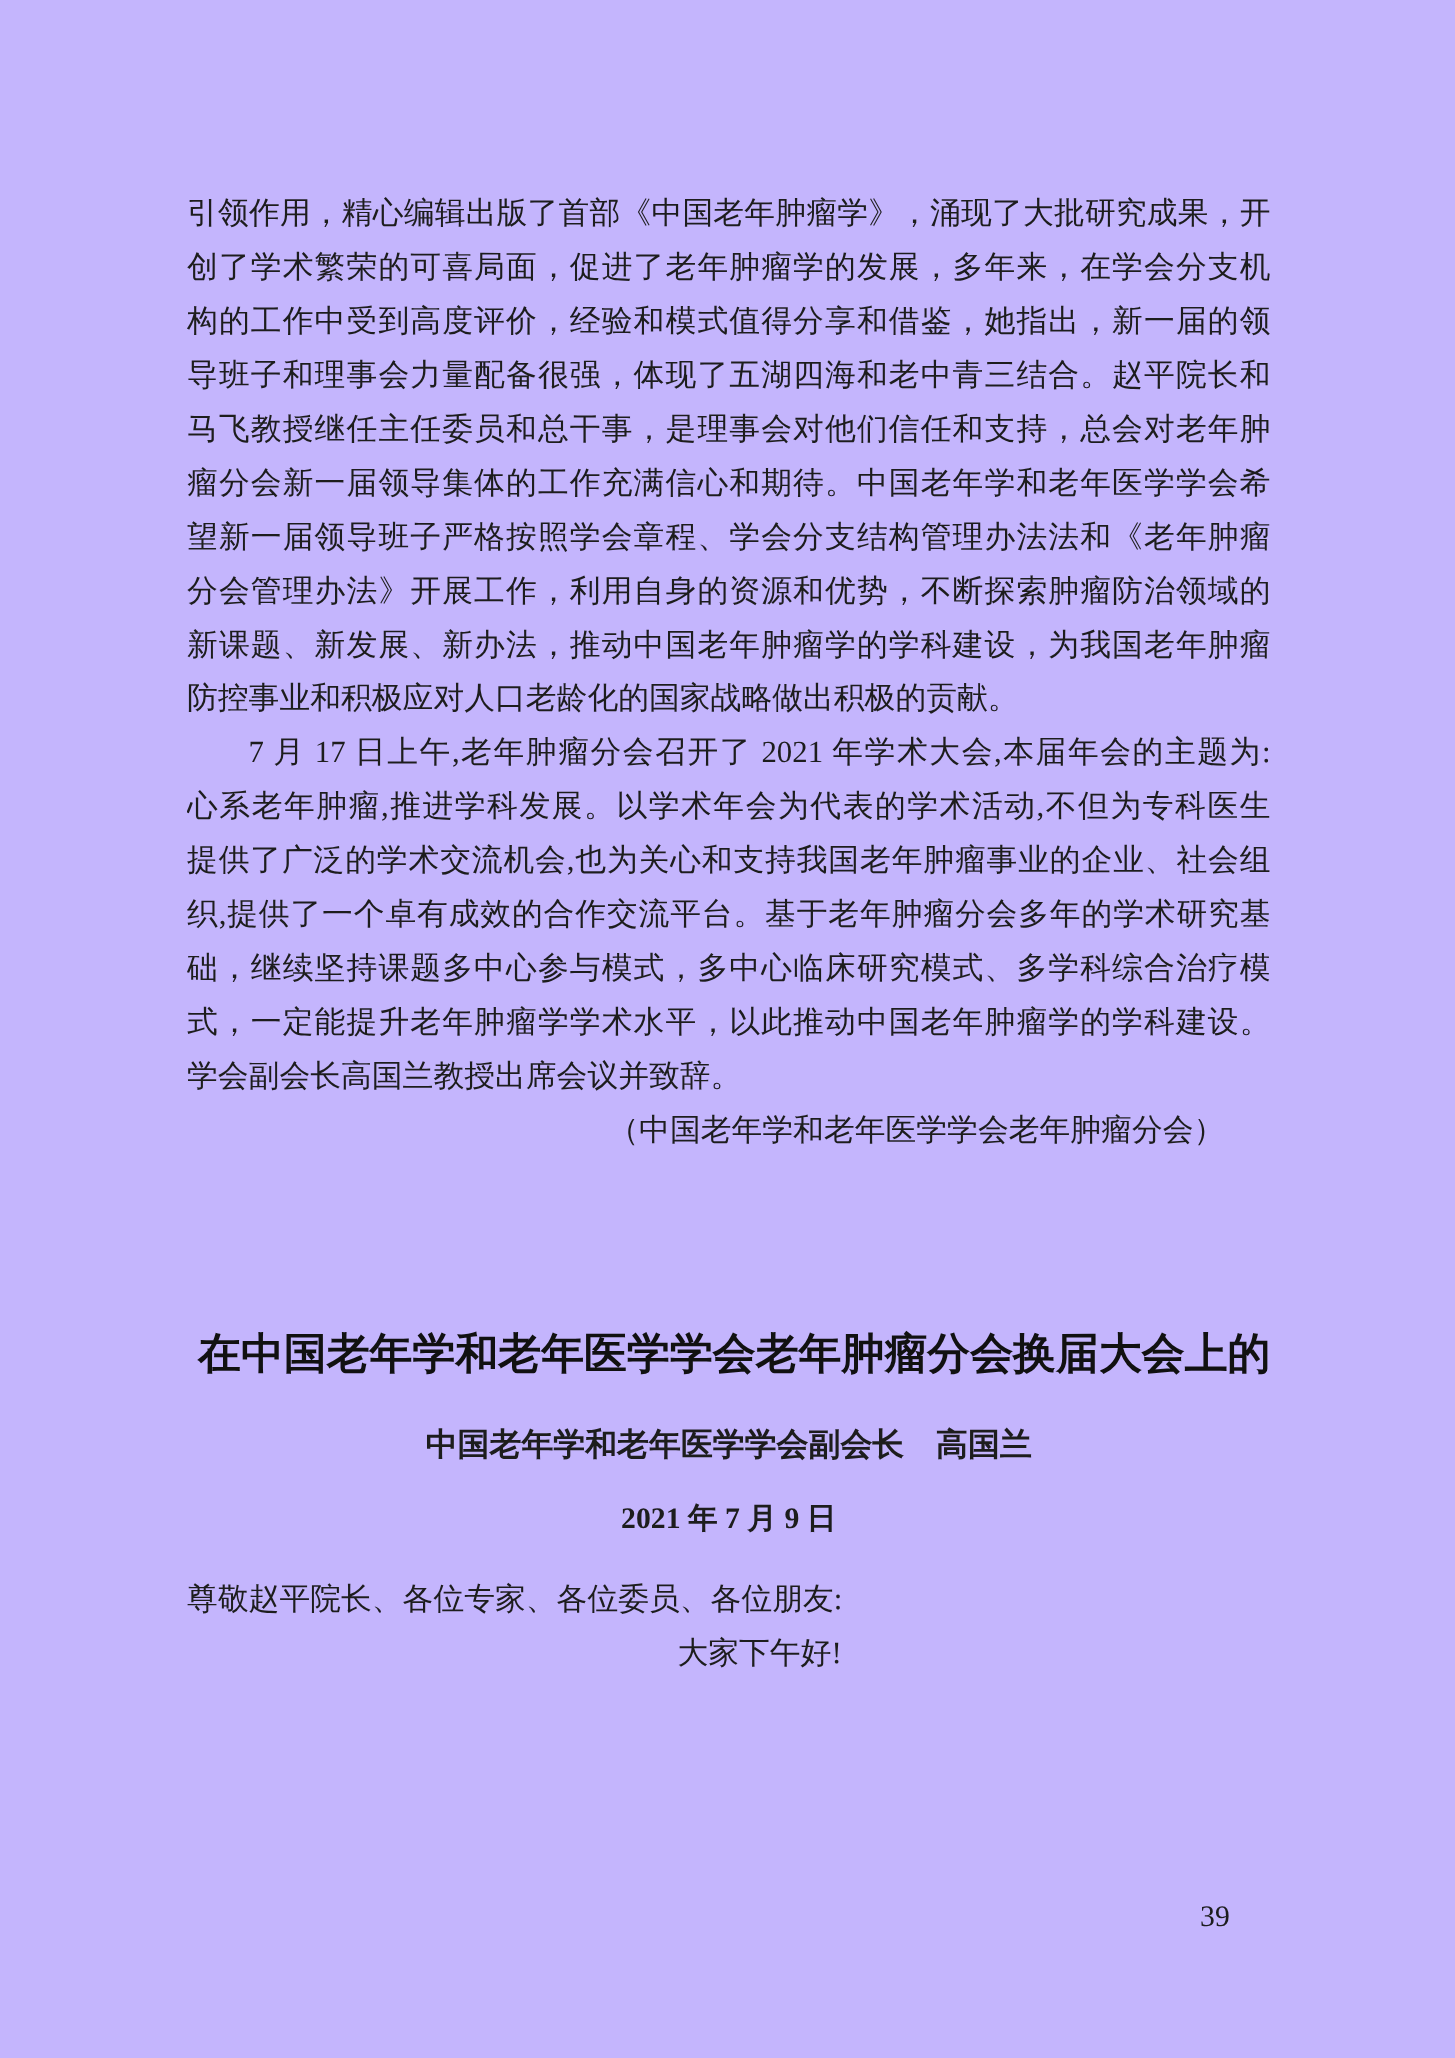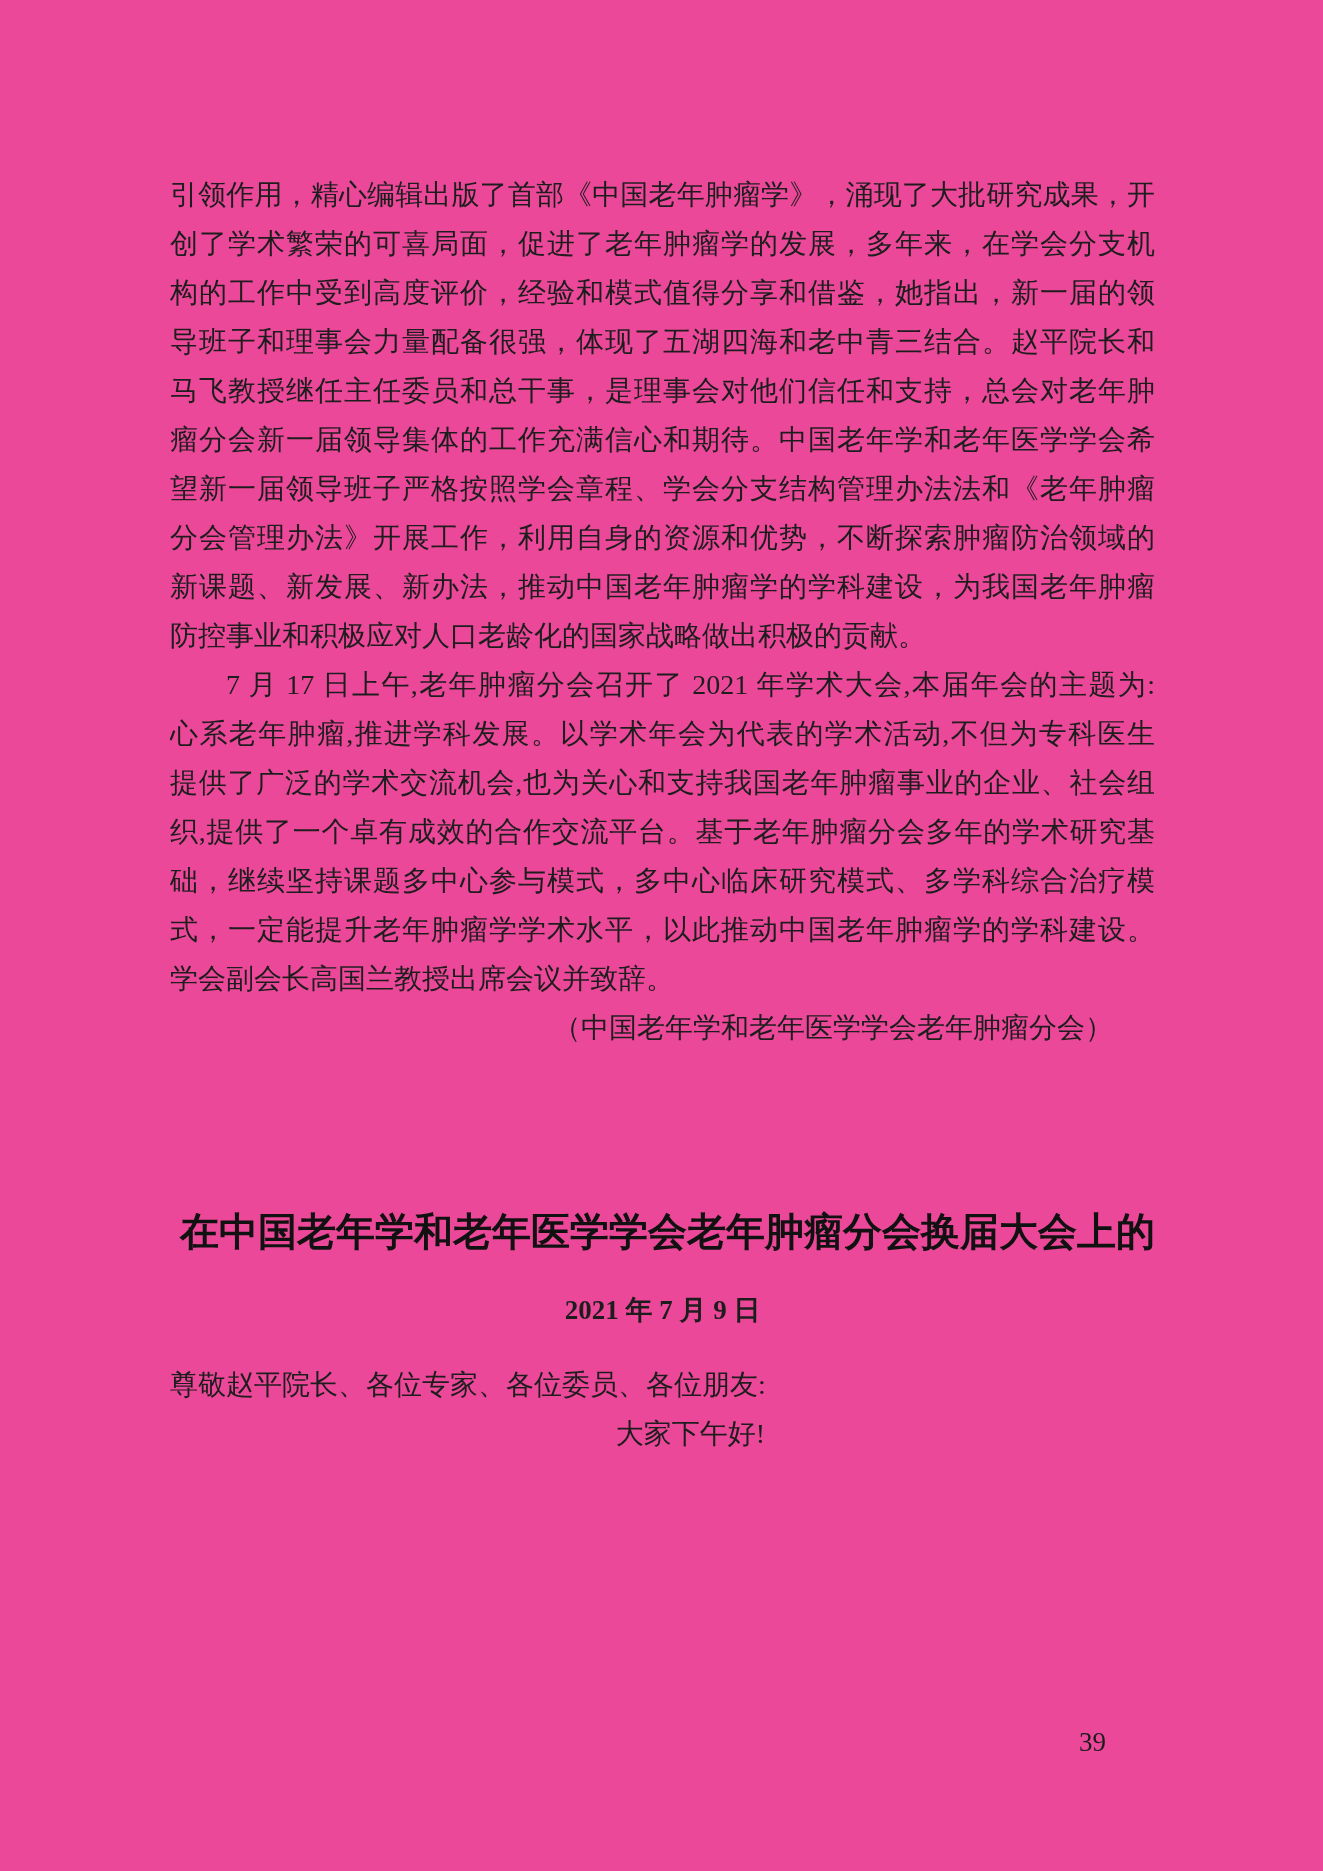--- a/index.html
+++ b/index.html
@@ -1,20 +1,20 @@
 <!DOCTYPE html>
 <html lang="zh"><head>
 <meta charset="utf-8">
 <style>
   html,body { margin:0; padding:0; background:#ffffff; }
   .page {
     position: relative;
     width: 1323px;
     height: 1871px;
-    background: #ec4899;
+    background: #c4b5fd;
     box-sizing: border-box;
     padding: 170px 168px 0 170px;
     font-family: "Liberation Serif", "DejaVu Serif", serif;
     color: #1d1d1d;
     overflow: hidden;
   }
   .line {
     font-size: 28px;
     line-height: 49px;
     height: 49px;
@@ -50,21 +50,21 @@
     margin-top: 24px;
     font-size: 27px;
     font-weight: bold;
     line-height: 40px;
     text-align: center;
   }
   .salutation { margin-top: 30px; }
   .page-number {
     position: absolute;
     top: 1726px;
-    right: 217px;
+    right: 205px;
     font-size: 27px;
     line-height: 32px;
     color: #1d1d1d;
   }
 </style>
 </head>
 <body>
 
 <div class="page">
 
@@ -92,20 +92,21 @@
         <div class="line fill">式，一定能提升老年肿瘤学学术水平，以此推动中国老年肿瘤学的学科建设。</div>
         <div class="line">学会副会长高国兰教授出席会议并致辞。</div>
       </div>
     <div class="line attribution">（中国老年学和老年医学学会老年肿瘤分会）</div>
   </section>
 
   <section>
     <h1 class="title">
       <span class="title-line">在中国老年学和老年医学学会老年肿瘤分会换届大会上的</span>
     </h1>
+    <div class="byline">中国老年学和老年医学学会副会长　高国兰</div>
     <div class="date-line">2021 年 7 月 9 日</div>
     <div class="line salutation">尊敬赵平院长、各位专家、各位委员、各位朋友:</div>
     <div class="line indent">大家下午好!</div>
   </section>
 
   <div class="page-number">39</div>
 
 </div>
 
 </body></html>

